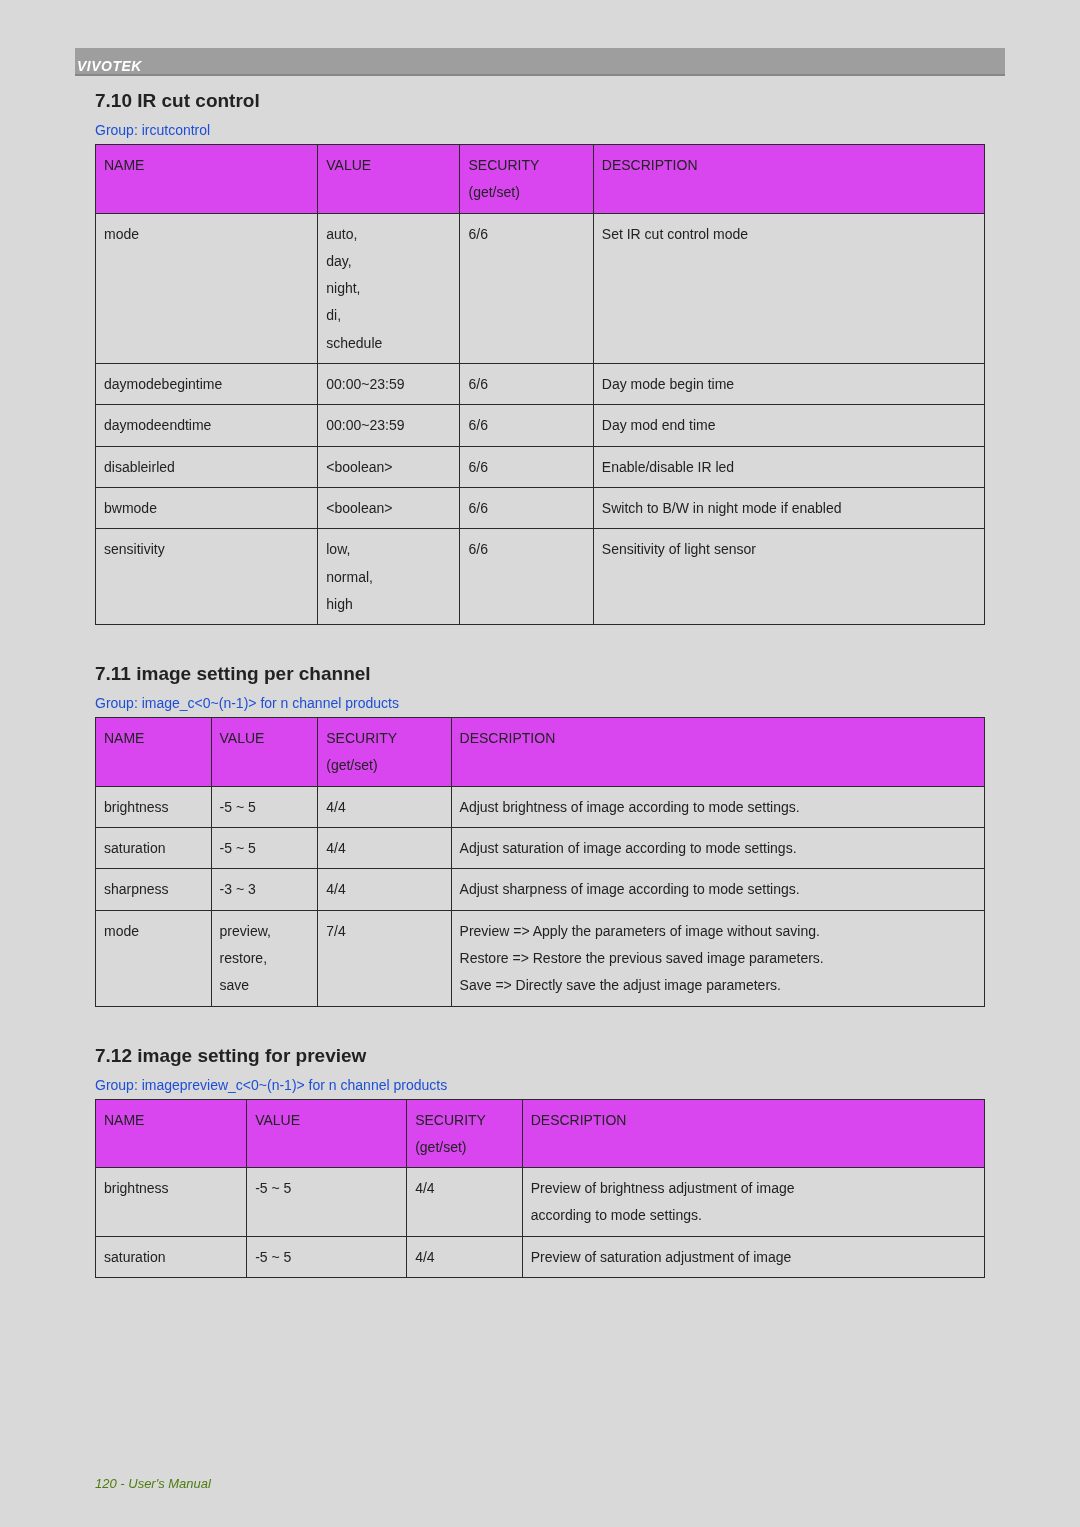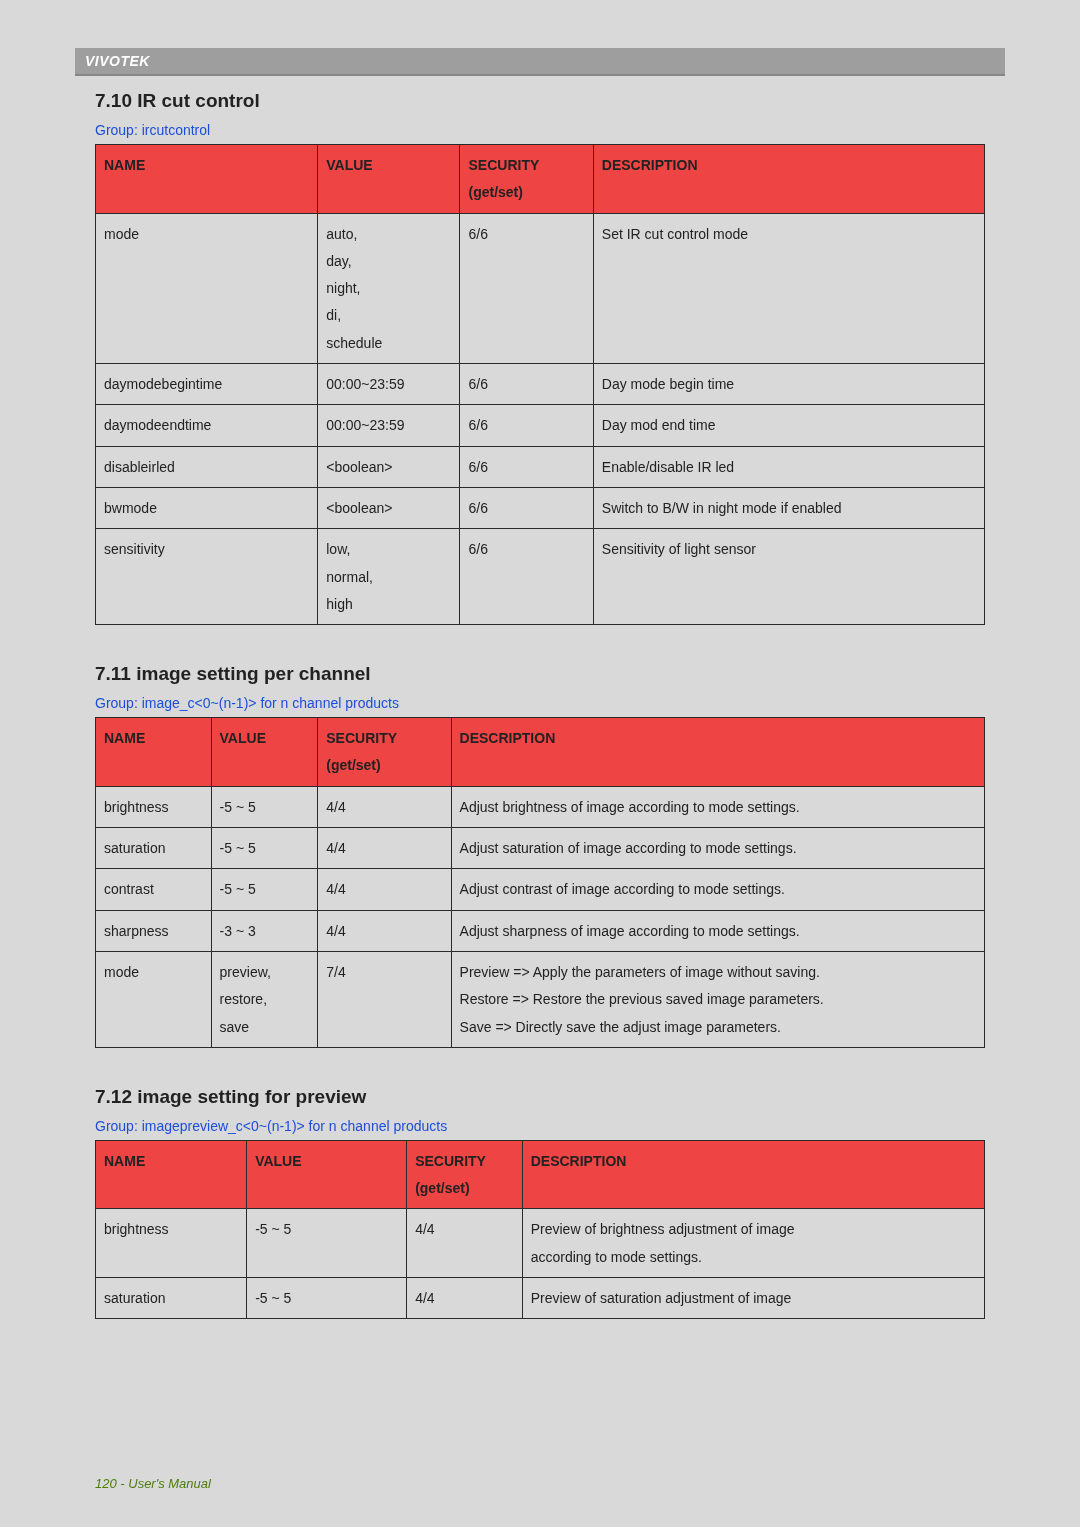--- a/index.html
+++ b/index.html
@@ -16,22 +16,22 @@
     background: #d9d9d9;
   }
   .header-bar {
     position: absolute;
     top: 48px;
     left: 75px;
     right: 75px;
     height: 28px;
     background: #9e9e9e;
     display: flex;
-    align-items: center;
-    padding-left: 10px;
+    align-items: flex-end;
+    padding-left: 2px;
     border-bottom: 2px solid #878787;
   }
   .header-bar span {
     color: #fff;
     font-style: italic;
     font-weight: bold;
     font-size: 14px;
     letter-spacing: 0.5px;
   }
   .content {
@@ -62,22 +62,22 @@
     margin-bottom: 38px;
   }
   th, td {
     border: 1.5px solid #2a2a2a;
     padding: 7px 8px 6px 8px;
     text-align: left;
     vertical-align: top;
     line-height: 1.95;
   }
   th {
-    background: #ef4444;
-    font-weight: bold;
+    background: #d946ef;
+    font-weight: normal;
   }
   .footer {
     position: absolute;
     bottom: 36px;
     left: 95px;
     color: #4d7c0f;
     font-style: italic;
     font-size: 13px;
   }
 </style>
@@ -173,26 +173,20 @@
       <td>4/4</td>
       <td>Adjust brightness of image according to mode settings.</td>
     </tr>
     <tr>
       <td>saturation</td>
       <td>-5 ~ 5</td>
       <td>4/4</td>
       <td>Adjust saturation of image according to mode settings.</td>
     </tr>
     <tr>
-      <td>contrast</td>
-      <td>-5 ~ 5</td>
-      <td>4/4</td>
-      <td>Adjust contrast of image according to mode settings.</td>
-    </tr>
-    <tr>
       <td>sharpness</td>
       <td>-3 ~ 3</td>
       <td>4/4</td>
       <td>Adjust sharpness of image according to mode settings.</td>
     </tr>
     <tr>
       <td>mode</td>
       <td>preview,<br>restore,<br>save</td>
       <td>7/4</td>
       <td>Preview =&gt; Apply the parameters of image without saving.<br>Restore =&gt; Restore the previous saved image parameters.<br>Save =&gt; Directly save the adjust image parameters.</td>

